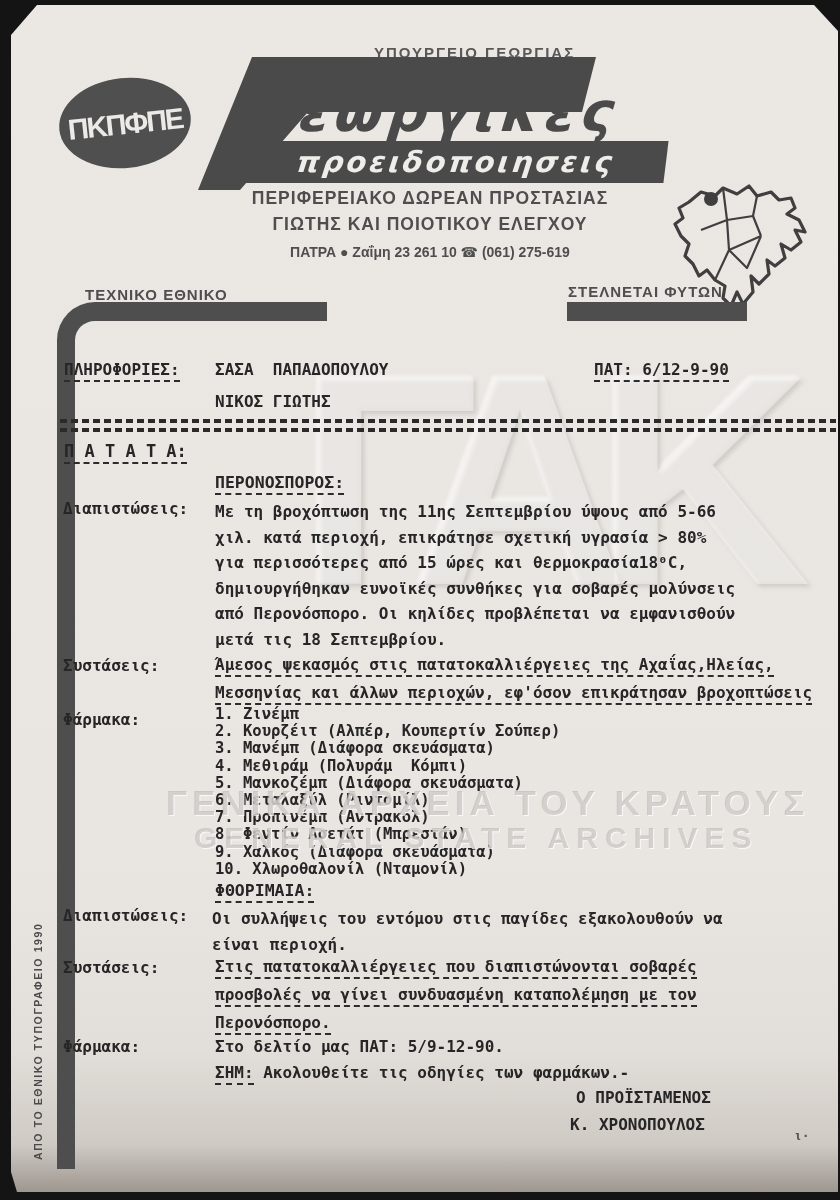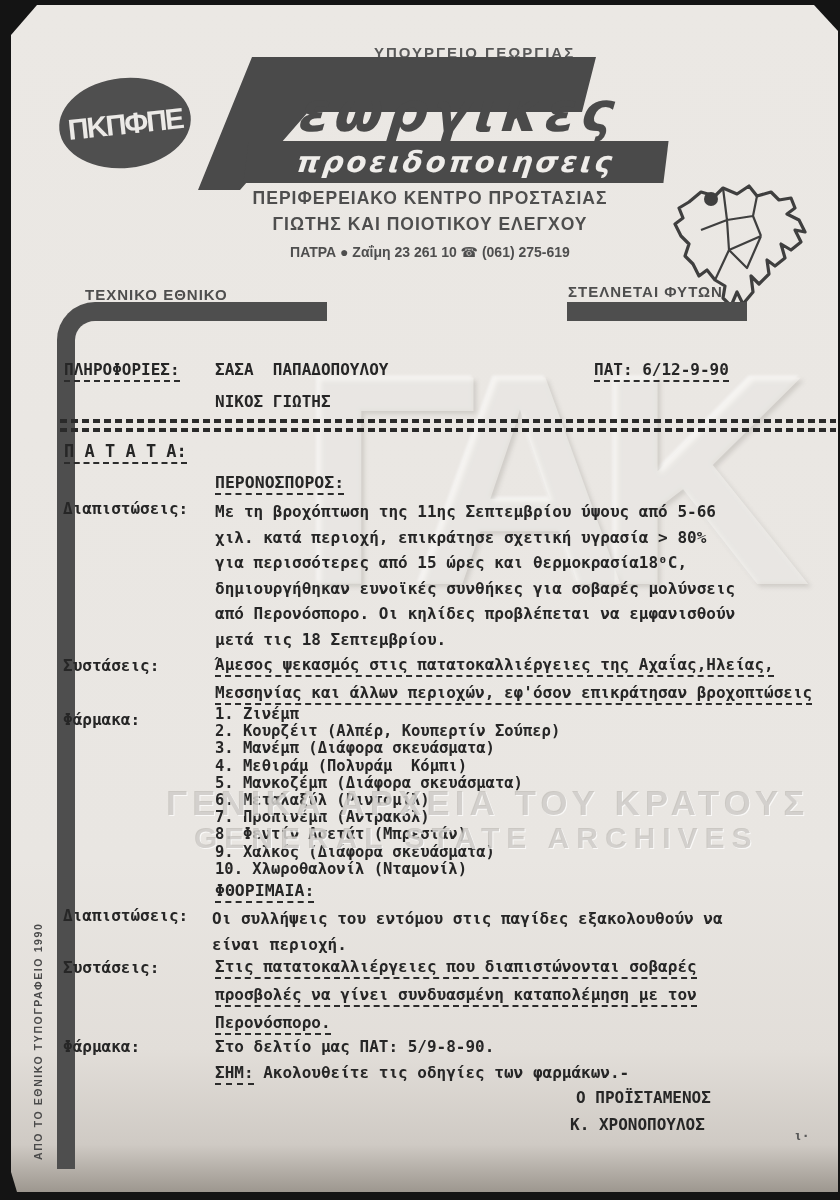--- a/index.html
+++ b/index.html
@@ -57,21 +57,21 @@
   <svg class="abs z3" style="left:190px;top:50px;" width="420" height="150" viewBox="0 0 420 150">
     <polygon points="62,7 406,7 392,62 118,62 50,140 8,140" fill="#4a4a4a"></polygon>
   </svg>
 
   <div id="gword" class="z3">εωργικες</div>
 
   <div id="titlebar" class="z3">
     <span>προειδοποιησεις</span>
   </div>
 
-  <div class="abs sans z3" style="left:210px;top:188px;width:440px;text-align:center;font-size:17.5px;font-weight:bold;letter-spacing:1px;color:#4e4e4e;">ΠΕΡΙΦΕΡΕΙΑΚΟ  ΚΕΝΤΡΟ  ΠΡΟΣΤΑΣΙΑΣ</div>
+  <div class="abs sans z3" style="left:210px;top:188px;width:440px;text-align:center;font-size:17.5px;font-weight:bold;letter-spacing:1px;color:#4e4e4e;">ΠΕΡΙΦΕΡΕΙΑΚΟ  ΔΩΡΕΑΝ  ΠΡΟΣΤΑΣΙΑΣ</div>
   <div class="abs sans z3" style="left:210px;top:214px;width:440px;text-align:center;font-size:17.5px;font-weight:bold;letter-spacing:1px;color:#4e4e4e;">ΓΙΩΤΗΣ  ΚΑΙ  ΠΟΙΟΤΙΚΟΥ  ΕΛΕΓΧΟΥ</div>
   <div class="abs sans z3" style="left:210px;top:244px;width:440px;text-align:center;font-size:14px;font-weight:bold;color:#4e4e4e;">ΠΑΤΡΑ ● Ζαΐμη 23  261 10  ☎  (061)  275-619</div>
 
   <svg class="abs z3" style="left:655px;top:172px;" width="155" height="155" viewBox="0 0 155 155">
     <g fill="none" stroke="#3f3f3f" stroke-width="3.2" stroke-linejoin="round">
       <polygon points="34,30 46,20 60,24 68,16 82,22 94,14 102,24 116,20 124,28 136,26 140,36 132,42 144,48 150,60 140,58 146,70 136,78 126,72 130,86 120,94 112,88 114,102 104,112 96,104 98,120 88,132 82,120 76,134 68,126 70,114 60,108 52,98 44,104 38,92 30,84 34,72 26,64 20,52 28,46 24,36"></polygon>
       <path d="M68,16 L72,48 L46,58 M72,48 L98,44 L102,24 M98,44 L106,64 M72,48 L74,78 L106,64 M74,78 L60,108 M74,78 L92,96 L106,64" stroke-width="2.2"></path>
     </g>
     <circle cx="56" cy="27" r="7" fill="#3f3f3f"></circle>
   </svg>
@@ -108,21 +108,21 @@
 
   <div class="abs mono z3" style="left:215px;top:881px;font-size:16.5px;"><span class="dashu">ΦΘΟΡΙΜΑΙΑ:</span></div>
 
   <div class="abs mono z3" style="left:63px;top:906px;">Διαπιστώσεις:</div>
   <div class="abs mono p-lines z3" style="left:212px;top:906px;"><div>Οι συλλήψεις του εντόμου στις παγίδες εξακολουθούν να</div><div>είναι περιοχή.</div></div>
 
   <div class="abs mono z3" style="left:63px;top:958px;">Συστάσεις:</div>
   <div class="abs mono u-lines z3" style="left:215px;top:956px;"><div>Στις πατατοκαλλιέργειες που διαπιστώνονται σοβαρές</div><div>προσβολές να γίνει συνδυασμένη καταπολέμηση με τον</div><div>Περονόσπορο.</div></div>
 
   <div class="abs mono z3" style="left:63px;top:1037px;">Φάρμακα:</div>
-  <div class="abs mono z3" style="left:215px;top:1037px;">Στο δελτίο μας ΠΑΤ: 5/9-8-90.</div>
+  <div class="abs mono z3" style="left:215px;top:1037px;">Στο δελτίο μας ΠΑΤ: 5/9-12-90.</div>
 
   <div class="abs mono z3" style="left:215px;top:1063px;"><span class="dashu">ΣΗΜ:</span><span> Ακολουθείτε τις οδηγίες των φαρμάκων.-</span></div>
 
   <div class="abs mono z3" style="left:576px;top:1088px;">Ο ΠΡΟΪΣΤΑΜΕΝΟΣ</div>
   <div class="abs mono z3" style="left:570px;top:1115px;">Κ. ΧΡΟΝΟΠΟΥΛΟΣ</div>
 
   <div id="printer-note" class="z3">ΑΠΟ ΤΟ ΕΘΝΙΚΟ ΤΥΠΟΓΡΑΦΕΙΟ 1990</div>
 
   <div class="abs z3" style="left:794px;top:1128px;font-size:13px;color:#5a5a5a;font-weight:bold;">ι·</div>
 </div>

